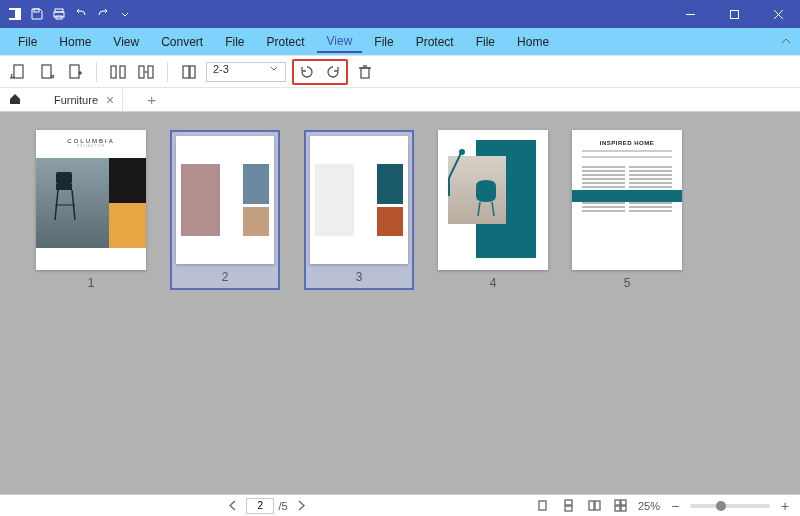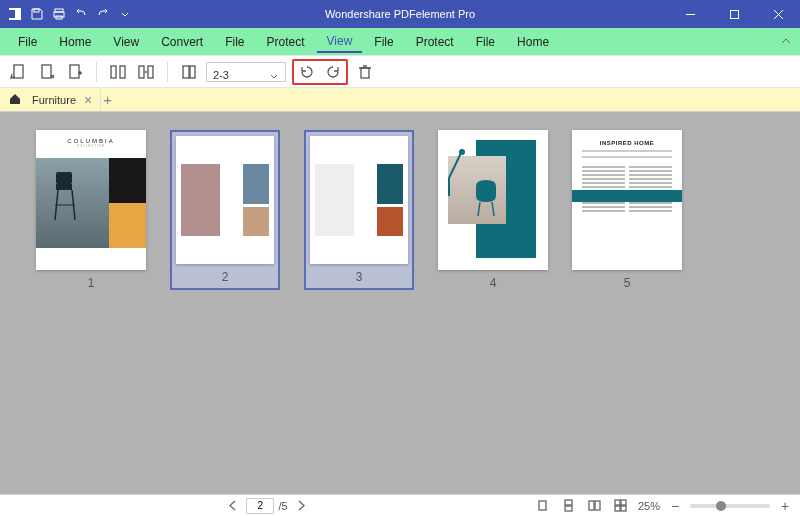--- a/index.html
+++ b/index.html
@@ -5,31 +5,31 @@
 * { margin:0; padding:0; box-sizing:border-box; font-family:"Segoe UI",Arial,sans-serif; }
 body { width:800px; height:516px; overflow:hidden; background:#b2b2b2; display:flex; flex-direction:column; }
 .titlebar { height:28px; background:#3f53b3; color:#fff; display:flex; align-items:center; font-size:11px; position:relative; }
 .titlebar .qat { display:flex; gap:8px; padding-left:8px; align-items:center; }
 .titlebar .qat span { width:14px; height:14px; display:flex; align-items:center; justify-content:center; cursor:pointer; }
 .titlebar .qat svg { width:14px; height:14px; stroke:#fff; fill:none; }
 .titlebar .title { position:absolute; left:0; right:0; text-align:center; pointer-events:none; }
 .titlebar .winctrl { margin-left:auto; display:flex; }
 .titlebar .winctrl span { width:44px; height:28px; display:flex; align-items:center; justify-content:center; cursor:pointer; }
 .titlebar .winctrl svg { width:11px; height:11px; stroke:#fff; fill:none; }
-.menubar { height:28px; background:#86efac; display:flex; align-items:center; padding:0 8px; gap:2px; font-size:12px; color:#222; border-bottom:1px solid #e5e5e5; }
+.menubar { height:28px; background:#7dd3fc; display:flex; align-items:center; padding:0 8px; gap:2px; font-size:12px; color:#222; border-bottom:1px solid #e5e5e5; }
 .menubar .mi { padding:3px 10px; cursor:pointer; }
 .menubar .mi.active { color:#3f53b3; border-bottom:2px solid #3f53b3; }
 .menubar .collapse { margin-left:auto; color:#666; cursor:pointer; font-size:11px; }
 .toolbar { height:32px; background:#fff; display:flex; align-items:center; padding:0 8px; gap:6px; border-bottom:1px solid #e5e5e5; }
 .toolbar .sep { width:1px; height:20px; background:#ddd; margin:0 4px; }
 .tbtn { width:22px; height:22px; display:flex; align-items:center; justify-content:center; cursor:pointer; }
 .tbtn svg { width:18px; height:18px; stroke:#555; fill:none; stroke-width:1.3; }
-.range { width:80px; height:20px; border:1px solid #ccc; display:flex; align-items:flex-end; padding:0 6px; font-size:11px; color:#333; background:#fff; justify-content:space-between; cursor:pointer; }
+.range { width:80px; height:20px; border:1px solid #ccc; display:flex; align-items:flex-start; padding:0 6px; font-size:11px; color:#333; background:#fff; justify-content:space-between; cursor:pointer; }
 .hl { border:2px solid #e03b2a; border-radius:2px; display:flex; padding:0 2px; gap:4px; }
-.tabs { height:24px; background:#fef9c3; display:flex; align-items:center; padding:0 8px; gap:2px; border-bottom:1px solid #d0d0d0; font-size:11px; }
+.tabs { height:24px; background:#ffffff; display:flex; align-items:center; padding:0 8px; gap:24px; border-bottom:1px solid #d0d0d0; font-size:11px; }
 .home-ic { cursor:pointer; }
 .tab { display:flex; align-items:center; gap:8px; padding:0 8px; height:22px; color:#333; cursor:pointer; border-right:1px solid #e0e0e0; }
 .tab .x { color:#888; font-size:14px; }
 .addtab { color:#888; cursor:pointer; font-size:15px; }
 .canvas { flex:1; background:#b2b2b2; padding:18px 36px; display:flex; gap:24px; align-items:flex-start; overflow:hidden; }
 .thumbwrap { display:flex; flex-direction:column; align-items:center; gap:6px; }
 .thumb { width:110px; height:140px; background:#fff; box-shadow:0 1px 3px rgba(0,0,0,0.25); position:relative; overflow:hidden; }
 .sel { border:2px solid #5a6db8; padding:4px; background:#b9bfd5; }
 .sel .thumb { width:98px; height:128px; }
 .pnum { font-size:12px; color:#555; }
@@ -108,21 +108,20 @@
         <svg viewBox="0 0 14 14">
           <path d="M3 8a4 4 0 0 1 4-4h4m-2-2l2 2-2 2"></path>
         </svg>
       </span>
     <span>
         <svg viewBox="0 0 14 14">
           <path d="M4 6l3 3 3-3"></path>
         </svg>
       </span>
   </div>
-  <div class="title">Wondershare PDFelement Pro</div>
   <div class="winctrl">
     <span>
         <svg viewBox="0 0 11 11">
           <path d="M1 5.5h9"></path>
         </svg>
       </span>
     <span>
         <svg viewBox="0 0 11 11">
           <rect x="1.5" y="1.5" width="8" height="8"></rect>
         </svg>

